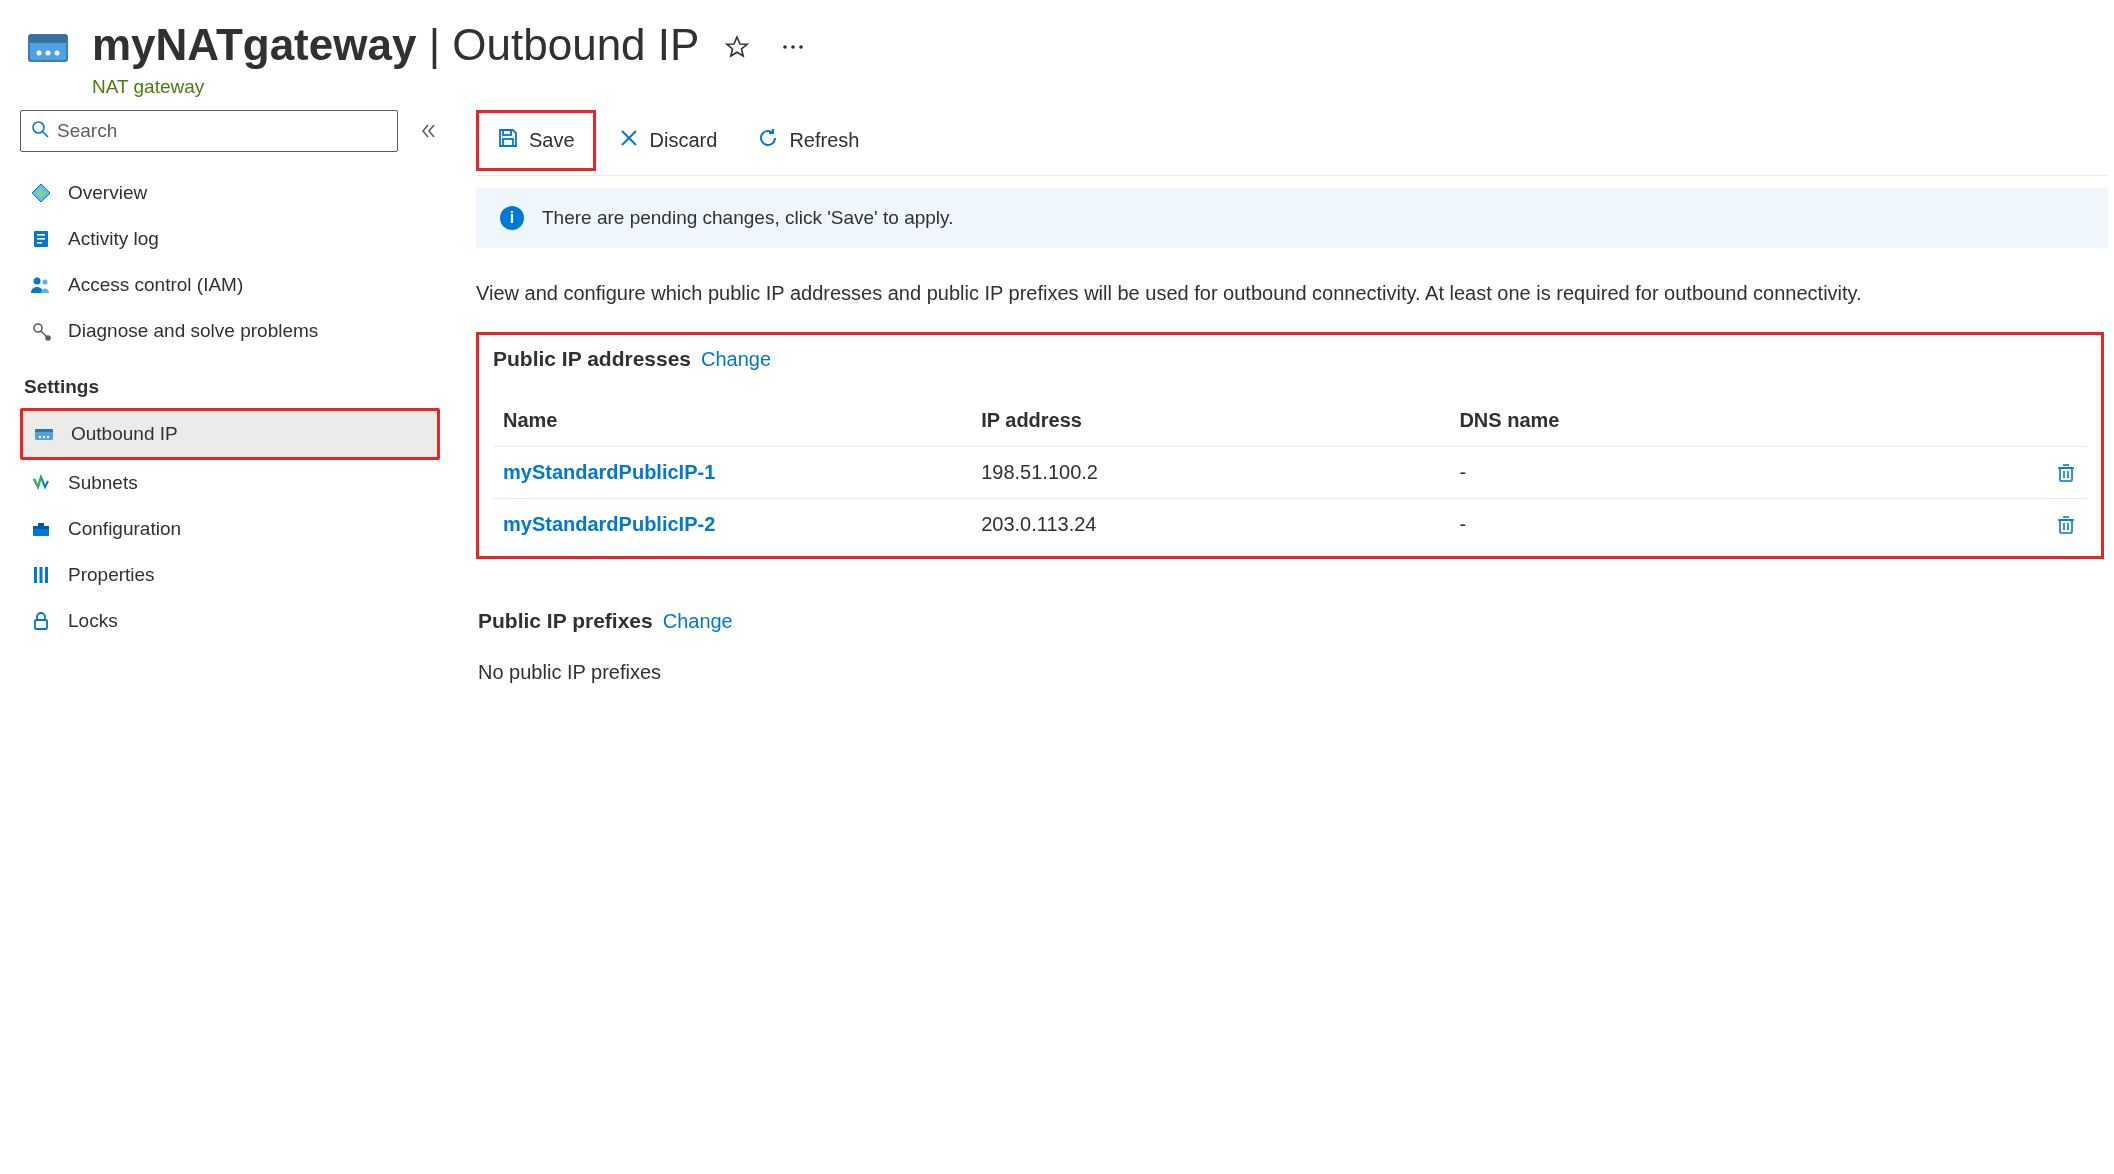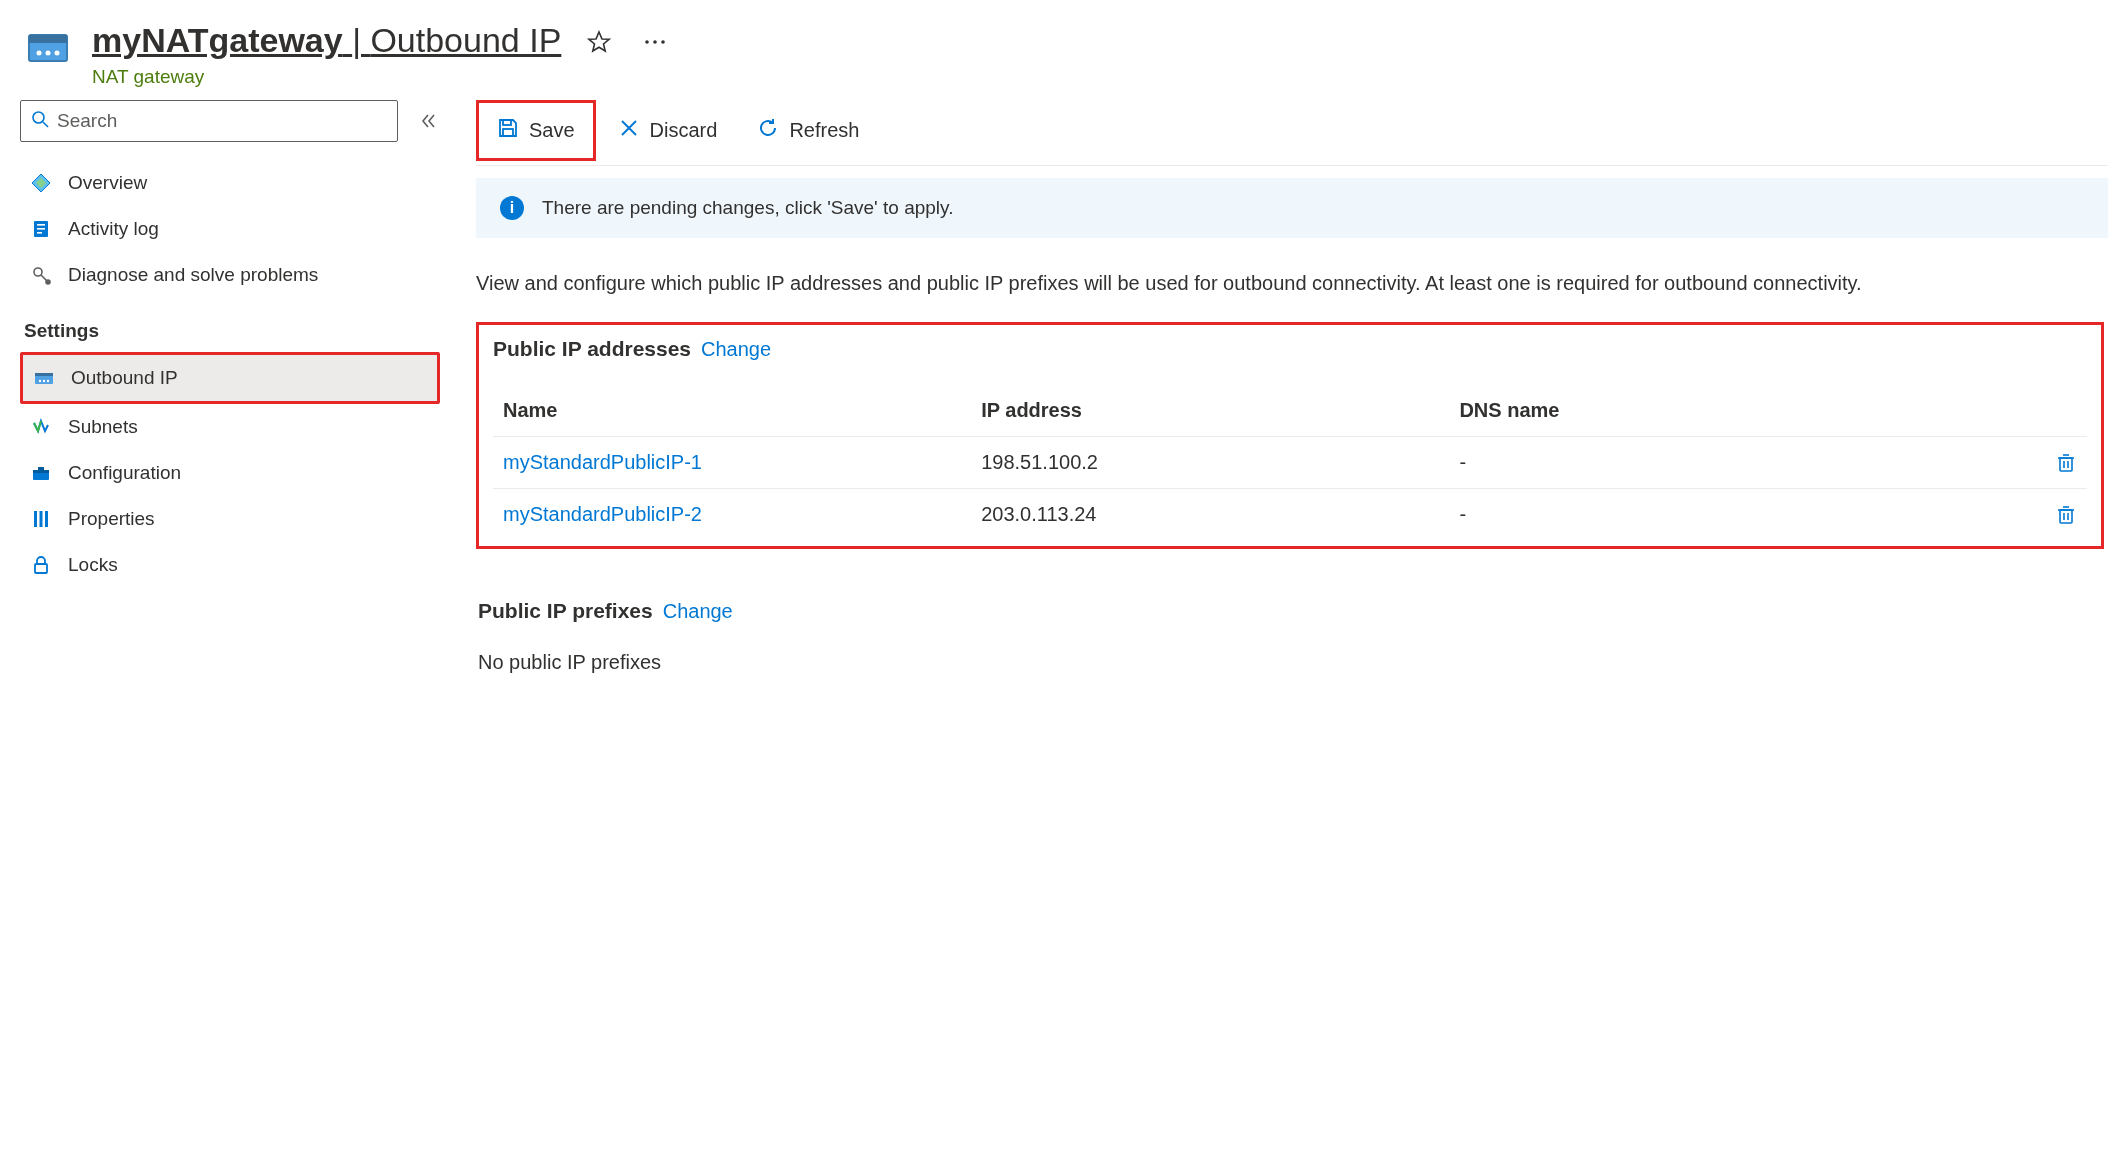--- a/index.html
+++ b/index.html
@@ -19,26 +19,25 @@
   .header-icon {
     width: 48px;
     height: 48px;
     display: flex;
     align-items: center;
     justify-content: center;
     margin-top: 4px;
   }
   .header-title-block { flex: 1; }
   .header-title {
-    font-size: 34px;
+    font-size: 44px;
     font-weight: 400;
     display: flex;
     align-items: center;
     gap: 20px;
-    text-decoration: underline;
   }
   .header-title .bold { font-weight: 700; }
   .header-sub {
     font-size: 19px;
     color: #4d7c0f;
     margin-top: 6px;
   }
   .star-btn, .more-btn {
     background: none;
     border: none;
@@ -178,21 +177,21 @@
     font-size: 20px;
     padding: 14px 10px;
     border-bottom: 1px solid #edebe9;
   }
   .ip-table td {
     font-size: 20px;
     padding: 14px 10px;
     border-bottom: 1px solid #edebe9;
   }
   .ip-table tr:last-child td { border-bottom: none; }
-  .ip-name { color: #0078d4; cursor: pointer; }
+  .ip-name { color: #0078d4; cursor: pointer; font-weight: bold; }
   .trash-btn {
     background: none; border: none; cursor: pointer; display:flex; align-items:center; justify-content:flex-end; width:100%;
   }
   .section2 { margin-top: 50px; padding-left: 2px; }
   .no-prefixes { margin-top: 28px; font-size: 20px; }
 </style>
 </head>
 <body>
 
 <div class="header">
@@ -262,20 +261,31 @@
       <li class="nav-item">
         <span class="nav-icon">
           <svg width="20" height="20" viewBox="0 0 20 20">
               <rect x="3" y="2" width="14" height="16" rx="1" fill="#0078d4"></rect>
               <rect x="6" y="5" width="8" height="1.6" fill="#fff"></rect>
               <rect x="6" y="9" width="8" height="1.6" fill="#fff"></rect>
               <rect x="6" y="13" width="5" height="1.6" fill="#fff"></rect>
             </svg>
         </span>
         <span>Activity log</span>
+      </li>
+      <li class="nav-item">
+        <span class="nav-icon">
+          <svg width="22" height="20" viewBox="0 0 22 20">
+              <circle cx="7" cy="6" r="3.5" fill="#0078d4"></circle>
+              <path d="M1 18c0-4 3-6 6-6s6 2 6 6" fill="#0078d4"></path>
+              <circle cx="15" cy="7" r="2.6" fill="#60b2e8"></circle>
+              <path d="M11 18c0-3 2-4.5 4-4.5s4 1.5 4 4.5" fill="#60b2e8"></path>
+            </svg>
+        </span>
+        <span>Access control (IAM)</span>
       </li>
       <li class="nav-item">
         <span class="nav-icon">
           <svg width="20" height="20" viewBox="0 0 20 20" fill="none" stroke="#605e5c" stroke-width="1.6">
               <circle cx="7" cy="7" r="4"></circle>
               <path d="M10 10 L17 17"></path>
               <path d="M15 17 a2 2 0 1 0 4 0 a2 2 0 1 0 -4 0" fill="#605e5c"></path>
             </svg>
         </span>
         <span>Diagnose and solve problems</span>

